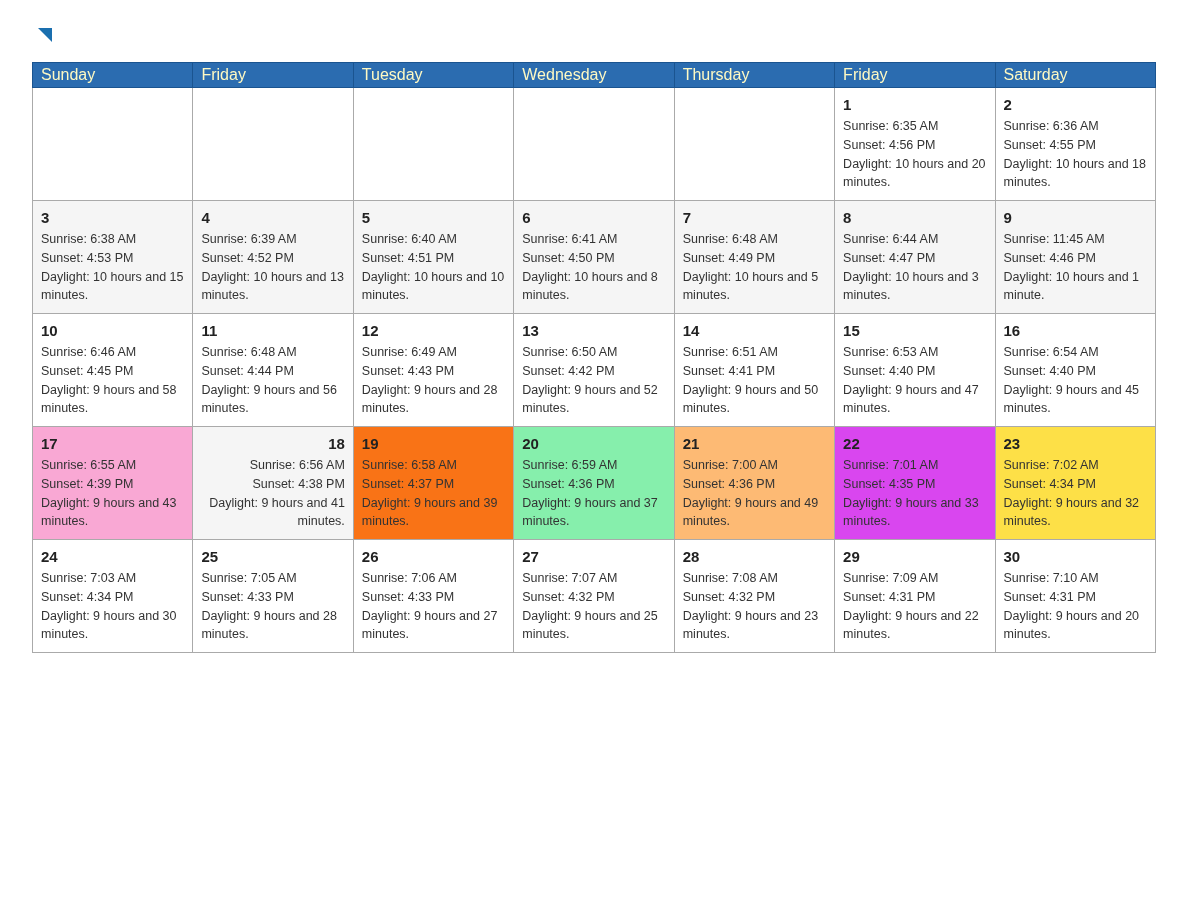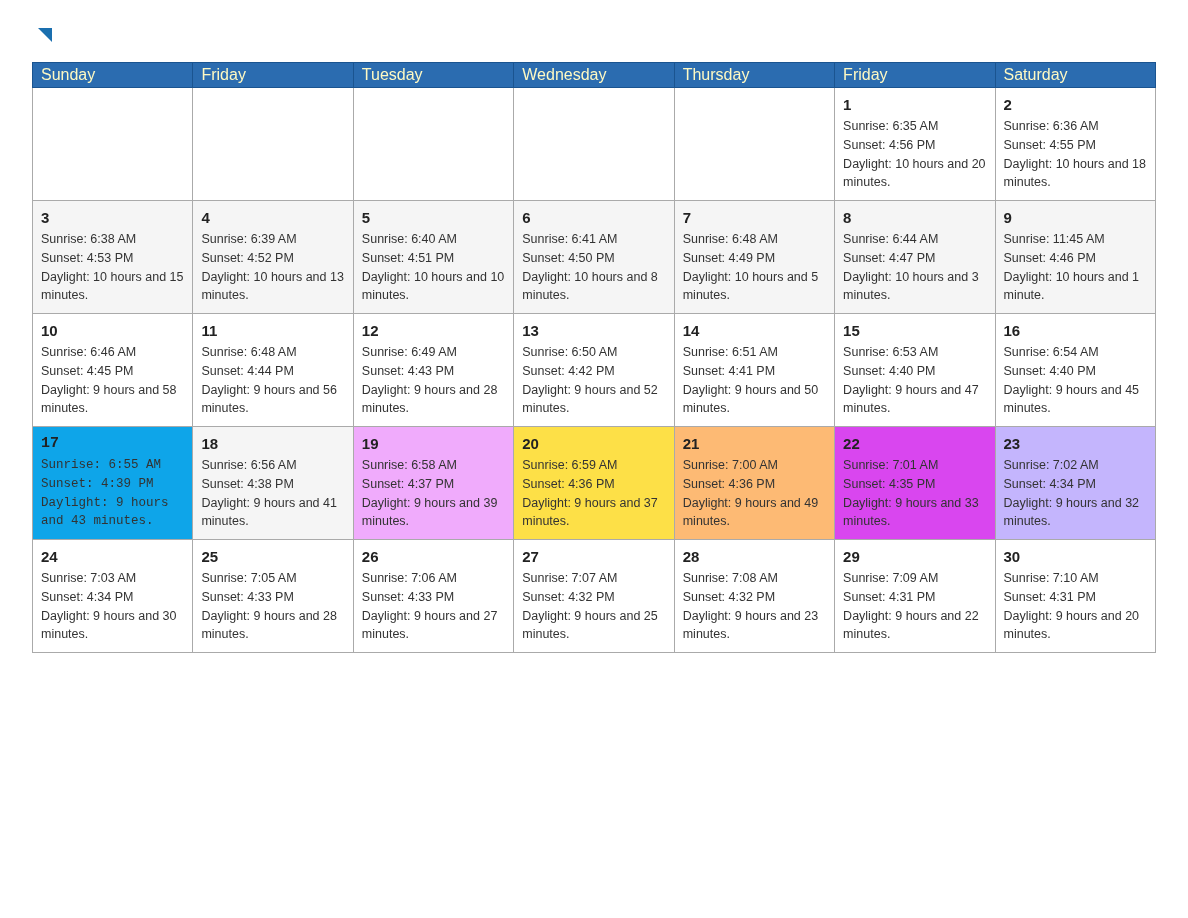--- a/index.html
+++ b/index.html
@@ -240,57 +240,57 @@
           <div class="day-info">Daylight: 9 hours and 47 minutes.</div>
         </td>
         <td>
           <span class="day-number">16</span>
           <div class="day-info">Sunrise: 6:54 AM</div>
           <div class="day-info">Sunset: 4:40 PM</div>
           <div class="day-info">Daylight: 9 hours and 45 minutes.</div>
         </td>
       </tr>
       <tr class="week-row" style="background: rgb(245, 245, 245);">
-        <td style="background: #0ea5e9; font-family: Liberation Mono, monospace;">
+        <td style="background: #f9a8d4;">
           <span class="day-number">17</span>
           <div class="day-info">Sunrise: 6:55 AM</div>
           <div class="day-info">Sunset: 4:39 PM</div>
           <div class="day-info">Daylight: 9 hours and 43 minutes.</div>
         </td>
-        <td style="background: rgb(245, 245, 245);">
+        <td style="background: rgb(245, 245, 245); text-align: right;">
           <span class="day-number">18</span>
           <div class="day-info">Sunrise: 6:56 AM</div>
           <div class="day-info">Sunset: 4:38 PM</div>
           <div class="day-info">Daylight: 9 hours and 41 minutes.</div>
         </td>
-        <td style="background: #f0abfc;">
+        <td style="background: #f97316;">
           <span class="day-number">19</span>
           <div class="day-info">Sunrise: 6:58 AM</div>
           <div class="day-info">Sunset: 4:37 PM</div>
           <div class="day-info">Daylight: 9 hours and 39 minutes.</div>
         </td>
-        <td style="background: #fde047;">
+        <td style="background: #86efac;">
           <span class="day-number">20</span>
           <div class="day-info">Sunrise: 6:59 AM</div>
           <div class="day-info">Sunset: 4:36 PM</div>
           <div class="day-info">Daylight: 9 hours and 37 minutes.</div>
         </td>
         <td style="background: #fdba74;">
           <span class="day-number">21</span>
           <div class="day-info">Sunrise: 7:00 AM</div>
           <div class="day-info">Sunset: 4:36 PM</div>
           <div class="day-info">Daylight: 9 hours and 49 minutes.</div>
         </td>
         <td style="background: #d946ef;">
           <span class="day-number">22</span>
           <div class="day-info">Sunrise: 7:01 AM</div>
           <div class="day-info">Sunset: 4:35 PM</div>
           <div class="day-info">Daylight: 9 hours and 33 minutes.</div>
         </td>
-        <td style="background: #c4b5fd;">
+        <td style="background: #fde047;">
           <span class="day-number">23</span>
           <div class="day-info">Sunrise: 7:02 AM</div>
           <div class="day-info">Sunset: 4:34 PM</div>
           <div class="day-info">Daylight: 9 hours and 32 minutes.</div>
         </td>
       </tr>
       <tr class="week-row">
         <td>
           <span class="day-number">24</span>
           <div class="day-info">Sunrise: 7:03 AM</div>

